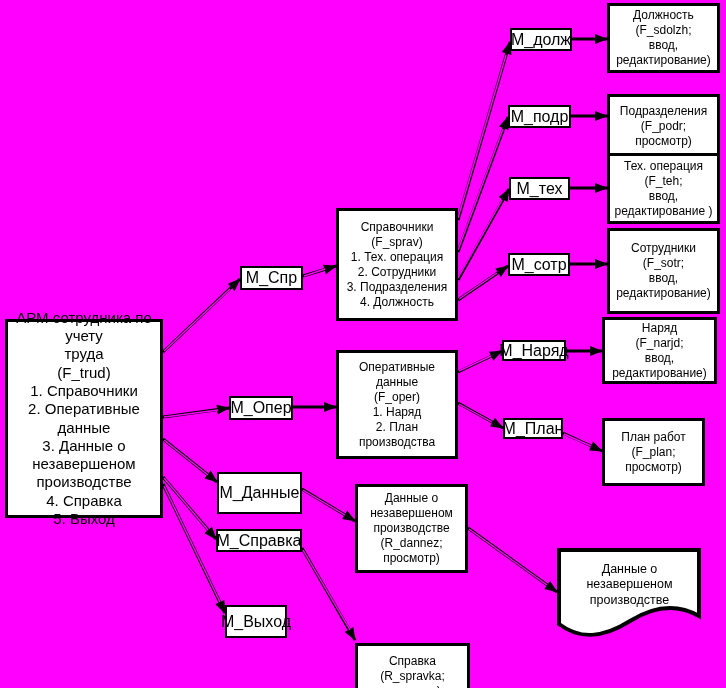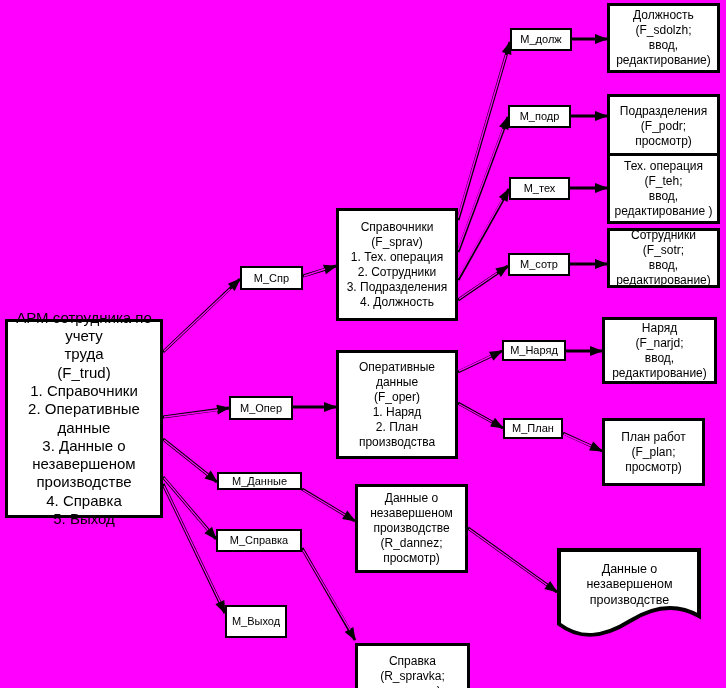--- a/index.html
+++ b/index.html
@@ -19,51 +19,51 @@
     border:2px solid #000;
     display:flex;
     align-items:center;
     justify-content:center;
     text-align:center;
     white-space:pre-line;
     z-index:2;
     font-size:13px;
     line-height:1.22;
   }
-  .menu{font-size:11px;line-height:1;padding:1px 2px;}
+  .menu{font-size:16px;line-height:1;padding:1px 2px;}
   .big{border-width:3px;font-size:12px;line-height:1.25;}
   .doc-text{
     position:absolute;
     z-index:2;
     display:flex;align-items:center;justify-content:center;
     text-align:center;white-space:pre-line;
     font-size:12.5px;line-height:1.25;
     background:transparent;
   }
   
   #n-main      {left:5px;  top:319px; width:158px; height:199px; border-width:3px; font-size:15px;}
   #n-m_spr     {left:240px;top:266px; width:63px;  height:24px;}
   #n-m_oper    {left:229px;top:396px; width:64px;  height:24px;}
-  #n-m_dannye  {left:217px;top:472px; width:85px;  height:18px;}
+  #n-m_dannye  {left:217px;top:472px; width:85px;  height:42px;}
   #n-m_spravka {left:216px;top:529px; width:86px;  height:23px;}
   #n-m_vyhod   {left:225px;top:605px; width:62px;  height:33px;}
   #n-sprav     {left:336px;top:208px; width:122px; height:113px;}
   #n-oper      {left:336px;top:350px; width:122px; height:109px;}
   #n-r_dannez  {left:355px;top:484px; width:113px; height:89px;}
   #n-r_spravka {left:355px;top:615px; width:115px; height:67px;margin-top:28px;}
   #n-m_dolzh   {left:510px;top:28px;  width:62px;  height:23px;}
   #n-m_podr    {left:508px;top:105px; width:63px;  height:23px;}
   #n-m_teh     {left:509px;top:177px; width:61px;  height:23px;}
   #n-m_sotr    {left:508px;top:253px; width:62px;  height:23px;}
   #n-m_naryad  {left:502px;top:340px; width:64px;  height:21px;}
   #n-m_plan    {left:503px;top:418px; width:60px;  height:21px;}
   #n-dolzhnost {left:607px;top:3px;   width:113px; height:70px;}
   #n-podr      {left:607px;top:94px;  width:113px; height:65px;}
   #n-teh       {left:607px;top:153px; width:113px; height:71px;}
-  #n-sotr      {left:607px;top:228px; width:113px; height:60px;}
+  #n-sotr      {left:607px;top:228px; width:113px; height:86px;}
   #n-naryad    {left:602px;top:317px; width:115px; height:67px;}
   #n-plan      {left:602px;top:418px; width:103px; height:68px;}
   #t-document  {left:562px;top:554px; width:135px; height:62px;}
   .wire{stroke:#000;stroke-width:3;fill:none;}
   .wire.solid{stroke-width:3;}
   .core{stroke:#ff00ff;stroke-width:1.4;fill:none;}
   .docshape{fill:#ffffff;stroke:#000;stroke-width:4;}
 </style>
 </head>
 <body>

